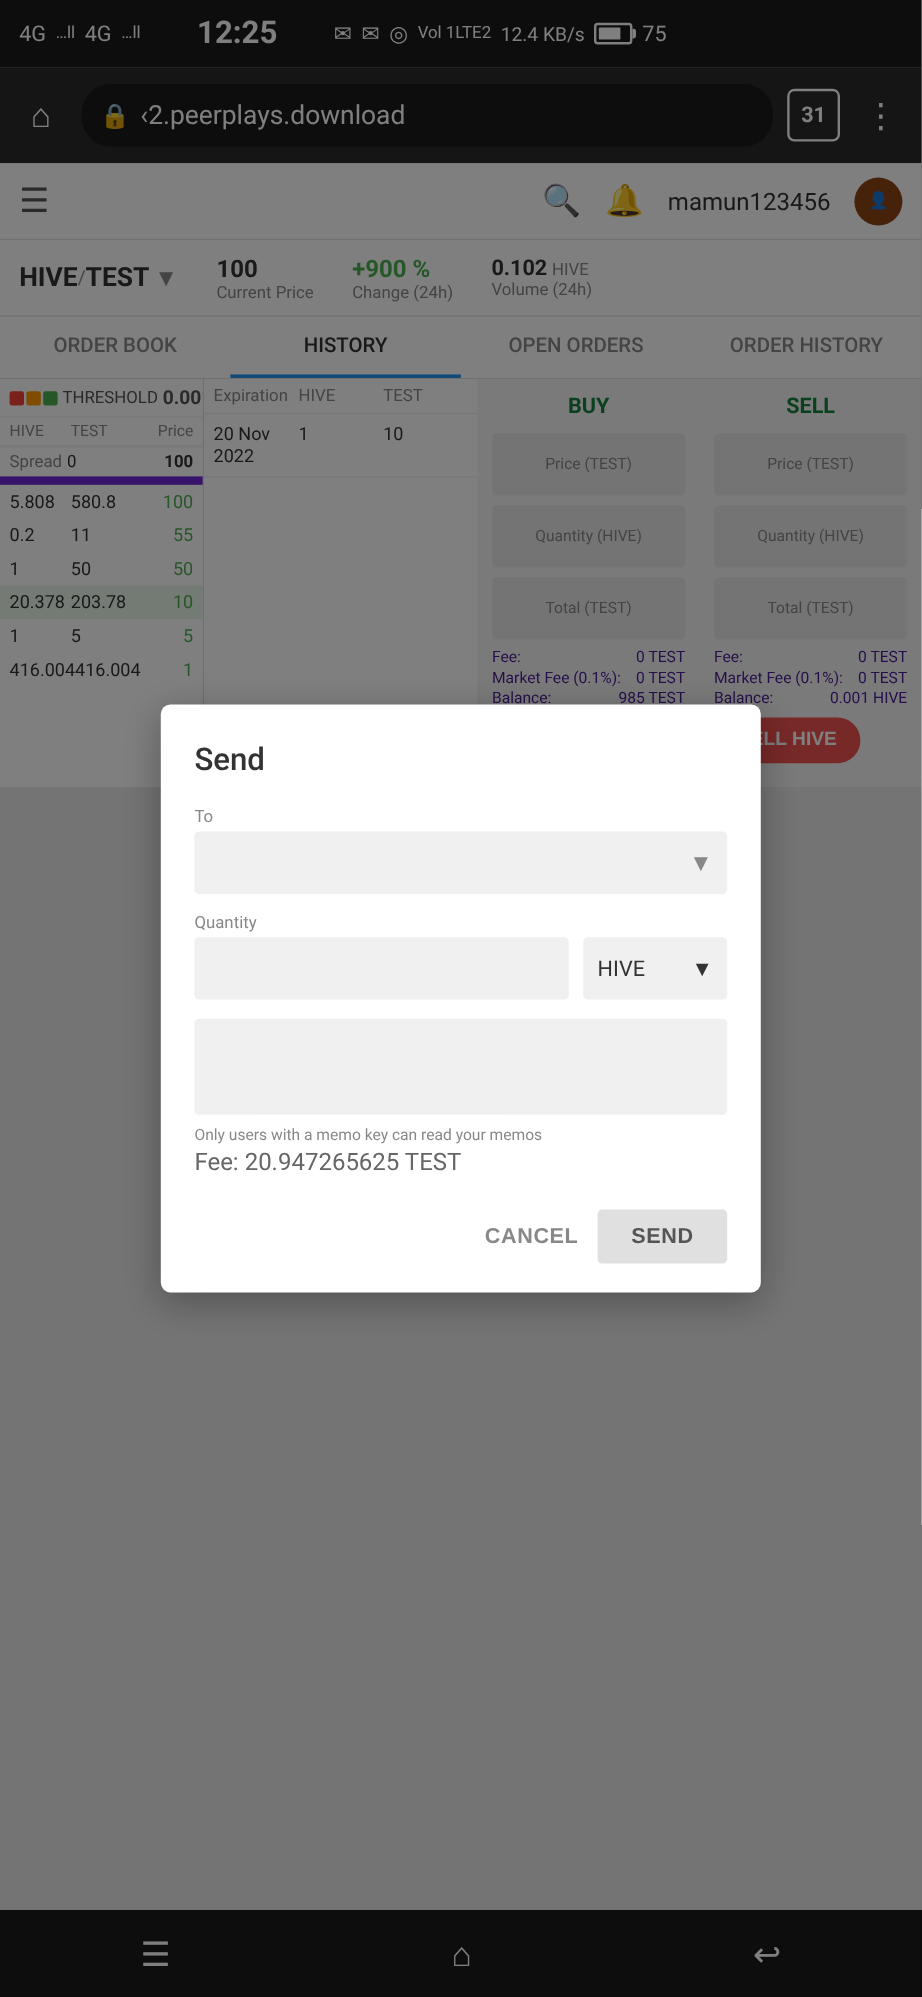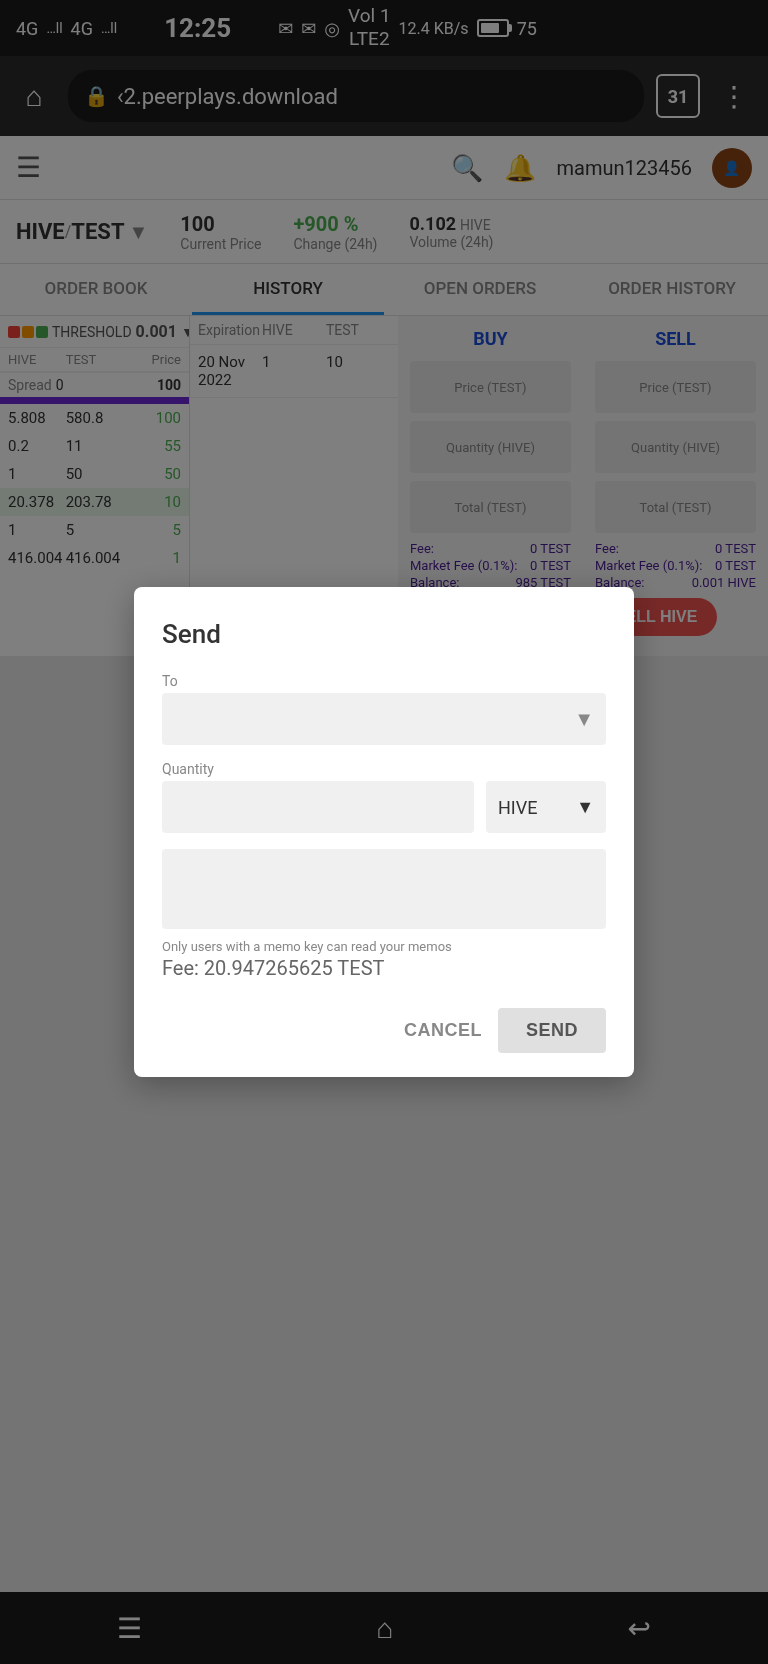--- a/index.html
+++ b/index.html
@@ -115,21 +115,21 @@
     }
     .tab.active { color: #333; border-bottom-color: #2196f3; }
 
     
     .main-layout {
       display: flex;
       height: 340px;
       background: #f5f5f5;
     }
     .order-book-panel {
-      width: 190px;
+      width: 170px;
       background: #fff;
       border-right: 1px solid #e0e0e0;
       overflow: hidden;
     }
     .ob-threshold {
       display: flex;
       align-items: center;
       padding: 6px 8px;
       border-bottom: 1px solid #eee;
       font-size: 14px;
@@ -201,21 +201,21 @@
       overflow: hidden;
     }
     .buy-panel, .sell-panel {
       flex: 1;
       padding: 12px;
       background: #f5f5f5;
     }
     .panel-title {
       font-size: 18px;
       font-weight: bold;
-      color: #1d4ed8;
+      color: #15803d;
       text-align: center;
       margin-bottom: 12px;
     }
     .input-field {
       background: #e8e8e8;
       border: none;
       border-radius: 4px;
       height: 52px;
       width: 100%;
       margin-bottom: 8px;
@@ -398,21 +398,21 @@
     <span style="font-size:18px">4G</span>
     <span style="font-size:14px">…ll</span>
     <span style="font-size:18px">4G</span>
     <span style="font-size:14px">…ll</span>
   </div>
   <div class="status-center">12:25</div>
   <div class="status-right">
     <span>✉</span>
     <span>✉</span>
     <span>◎</span>
-    <div style="display:flex;flex-direction:column;align-items:center;font-size:19px;line-height:1.2">
+    <div style="display:flex;flex-direction:row;align-items:center;font-size:14px;line-height:1.2">
       <span>Vol 1</span>
       <span>LTE2</span>
     </div>
     <span style="font-size:16px">12.4 KB/s</span>
     <div class="battery-icon">
       <div class="battery-fill"></div>
     </div>
     <span style="font-size:18px">75</span>
   </div>
 </div>

